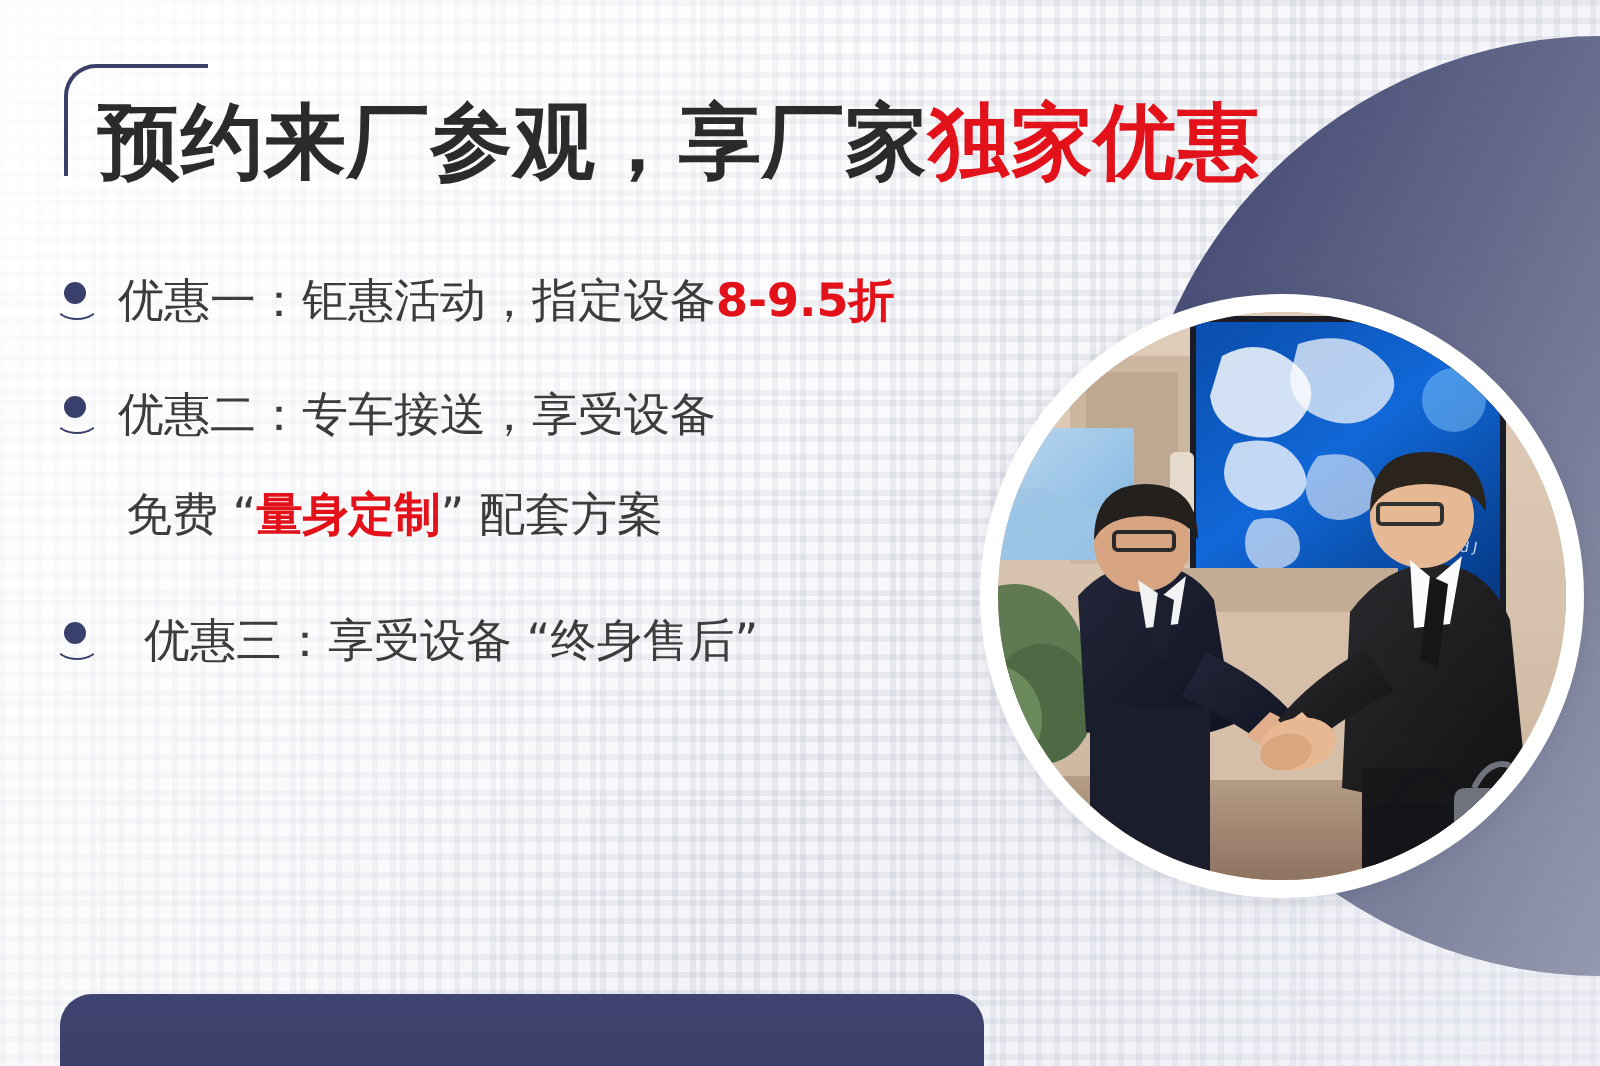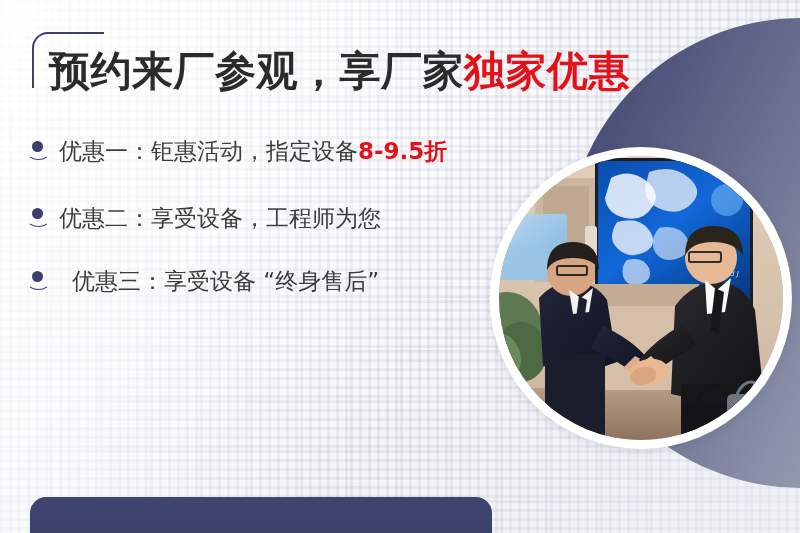--- a/index.html
+++ b/index.html
@@ -108,21 +108,21 @@
     position: absolute;
     left: 26px;
     top: 134px;
     width: 470px;
   }
   .bullet-row {
     position: relative;
     display: flex;
     align-items: flex-start;
   }
-  .bullet-row.b1 { margin-bottom: 33px; }
+  .bullet-row.b1 { margin-bottom: 23px; }
   .bullet-row.b2 { margin-bottom: 29px; }
   .bullet-row.b3 { margin-bottom: 32px; gap: 13px; }
 
   .bullet-mark {
     position: relative;
     flex: 0 0 auto;
     width: 26px;
     height: 30px;
     margin-right: 7px;
   }
@@ -215,21 +215,22 @@
       </span>
       <span class="bullet-text"><span>优惠一：钜惠活动，指定设备</span><span class="red">8-9.5折</span></span>
     </div>
 
     <div class="bullet-row b2">
       <span class="bullet-mark">
         <span class="dot"></span>
           <span class="arc"></span>
       </span>
       <span class="bullet-text">
-        <span>优惠二：享受设备，工程师为您</span>
+        <span>优惠二：专车接送，享受设备</span>
+        <div class="bullet-line2"><span>免费 “</span><span class="red">量身定制</span><span>” 配套方案</span></div>
       </span>
     </div>
 
     <div class="bullet-row b3">
       <span class="bullet-mark">
         <span class="dot"></span>
           <span class="arc"></span>
       </span>
       <span class="bullet-text">优惠三：享受设备 “终身售后”</span>
     </div>

